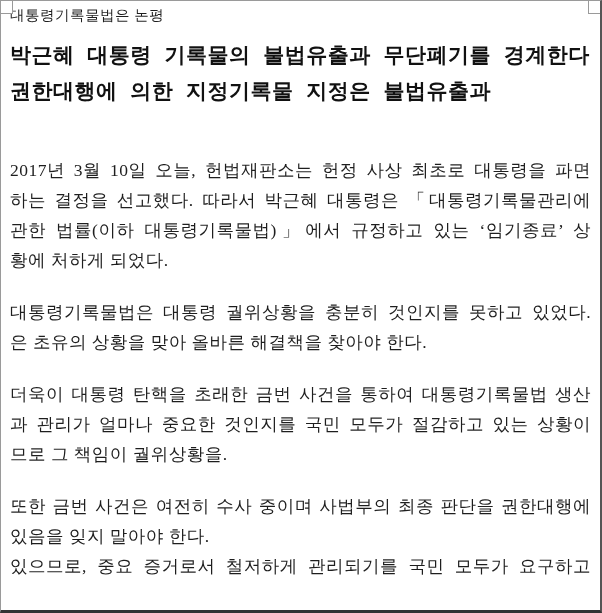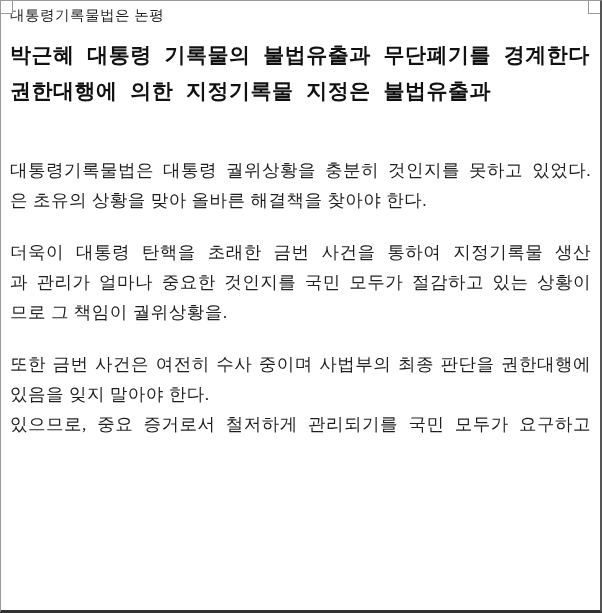--- a/index.html
+++ b/index.html
@@ -75,28 +75,34 @@
 
   <div class="doc-label">대통령기록물법은 논평</div>
 
   <div class="doc-title">
     <div class="title-line">박근혜 대통령 기록물의 불법유출과 무단폐기를 경계한다</div>
     <div class="title-line">권한대행에 의한 지정기록물 지정은 불법유출과</div>
   </div>
 
   <div class="doc-body">
 
+    <div class="paragraph">
+      <div class="text-line">2017년 3월 10일 오늘, 헌법재판소는 헌정 사상 최초로 대통령을 파면</div>
+      <div class="text-line">하는 결정을 선고했다. 따라서 박근혜 대통령은 「대통령기록물관리에</div>
+      <div class="text-line">관한 법률(이하 대통령기록물법)」에서 규정하고 있는 ‘임기종료’ 상</div>
+      <div class="text-line last">황에 처하게 되었다.</div>
+    </div>
 
     <div class="paragraph">
       <div class="text-line">대통령기록물법은 대통령 궐위상황을 충분히 것인지를 못하고 있었다.</div>
       <div class="text-line last">은 초유의 상황을 맞아 올바른 해결책을 찾아야 한다.</div>
     </div>
 
     <div class="paragraph">
-      <div class="text-line">더욱이 대통령 탄핵을 초래한 금번 사건을 통하여 지정기록물 생산</div>
+      <div class="text-line">더욱이 대통령 탄핵을 초래한 금번 사건을 통하여 대통령기록물법 생산</div>
       <div class="text-line">과 관리가 얼마나 중요한 것인지를 국민 모두가 절감하고 있는 상황이</div>
       <div class="text-line last">므로 그 책임이 궐위상황을.</div>
     </div>
 
     <div class="paragraph">
       <div class="text-line">또한 금번 사건은 여전히 수사 중이며 사법부의 최종 판단을 권한대행에</div>
       <div class="text-line last">있음을 잊지 말아야 한다.</div>
       <div class="text-line">있으므로, 중요 증거로서 철저하게 관리되기를 국민 모두가 요구하고</div>
     </div>
 

